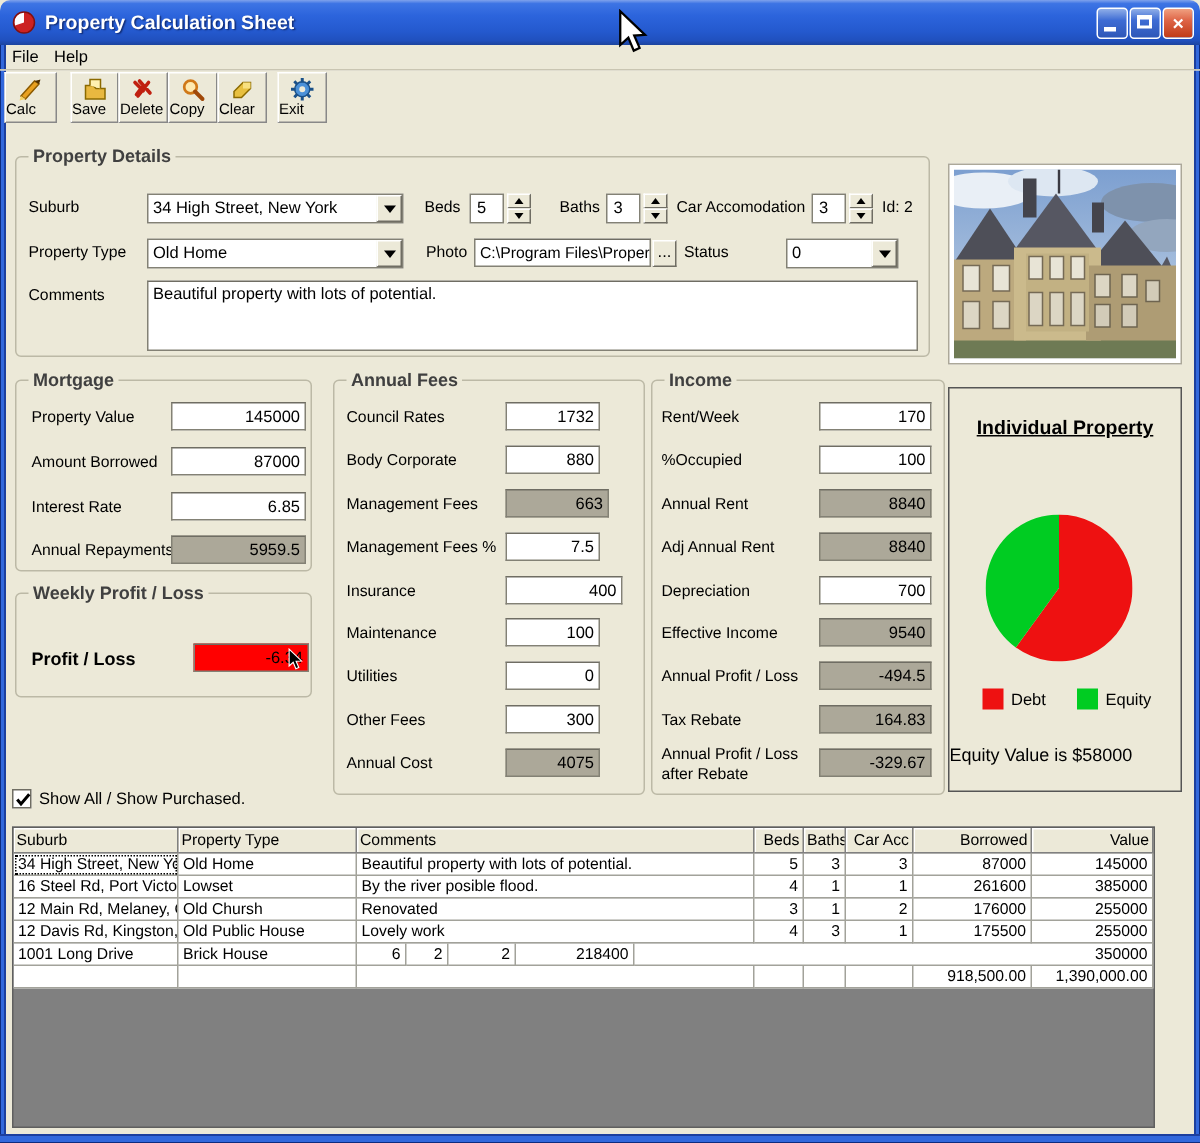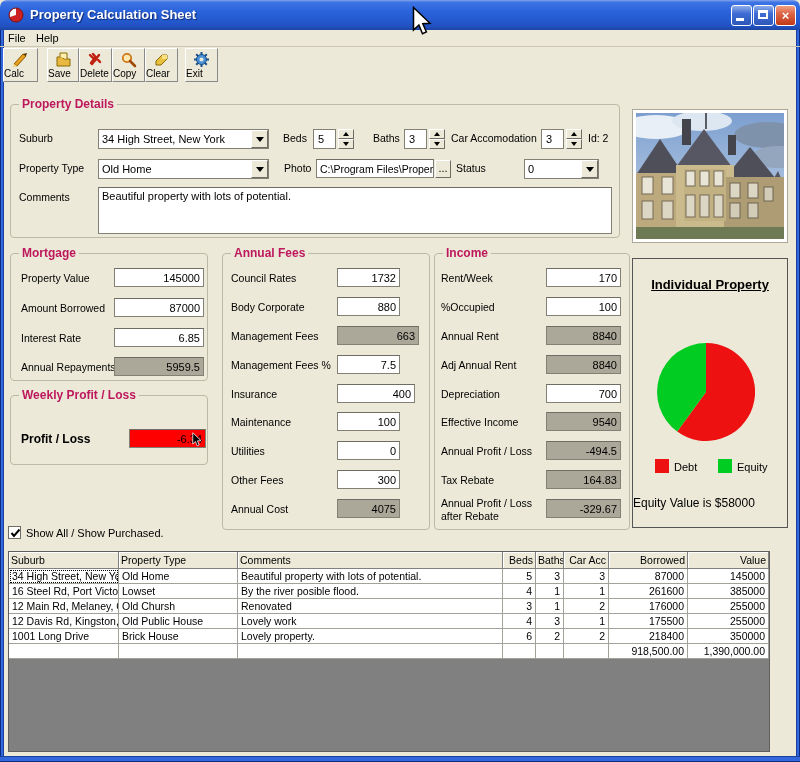--- a/index.html
+++ b/index.html
@@ -23,21 +23,21 @@
 #btn-close i{position:absolute;left:0;top:2px;width:19px;text-align:center;font-style:normal;font-weight:bold;font-size:13px;line-height:15px}
 
 #menubar{position:absolute;left:4px;top:31px;right:4px;height:15px}
 .menu-item{position:absolute;top:1px}
 #toolbar .tbtn{position:absolute;top:48px;height:34px;border:1px solid;border-color:#FFFFFF #888 #888 #FFFFFF;background:#ECE9D8;font-size:10px}
 .tbtn .ic{display:block;margin:2px auto 0;width:17px;height:17px}
 .tbtn .tl{display:block;line-height:12px}
 #sep1{position:absolute;left:0;right:0;top:46px;height:1px;background:#fff;border-top:1px solid #C9C5B2}
 
 .grp{position:absolute;border:1px solid #BCB9A6;border-radius:4px}
-.grp .cap{position:absolute;top:-8px;left:8px;background:#ECE9D8;padding:0 3px;color:#be185d;font-weight:bold;font-size:12px;line-height:14px}
+.grp .cap{position:absolute;top:-8px;left:8px;background:#ECE9D8;padding:0 3px;color:#404040;font-weight:bold;font-size:12px;line-height:14px}
 .lbl{position:absolute;white-space:nowrap;font-size:10.5px}
 .tb{position:absolute;height:19px;background:#fff;border:1px solid #838175;border-top-color:#6F6D63;padding:3px 3px 0 3px;white-space:nowrap;overflow:hidden}
 .tb.num{text-align:right}
 .tb.ro{background:#ACA899}
 .tb.red{background:#F00}
 .combo{position:absolute;height:20px;background:#fff;border:1px solid #838175}
 .combo .cv{position:absolute;left:3px;top:3px;white-space:nowrap}
 .dd{position:absolute;right:0;top:0;bottom:0;width:17px;background:#ECE9D8;border:1px solid;border-color:#fff #6F6D63 #6F6D63 #fff;display:flex;align-items:center;justify-content:center}
 .dd::after{content:"";border:4px solid transparent;border-top:5px solid #000;margin-top:5px}
 .spin{position:absolute;height:20px}
@@ -264,21 +264,21 @@
   <div class="tb num red" style="left:118px;top:33px;width:77px">-6.34</div>
 </div>
 
 <div class="grp" style="left:222px;top:253px;width:208px;height:277px">
   <span class="cap">Annual Fees</span>
   <span class="lbl" style="left:8px;top:18px">Council Rates</span>
   <div class="tb num" style="left:114px;top:14px;width:63px">1732</div>
   <span class="lbl" style="left:8px;top:47px">Body Corporate</span>
   <div class="tb num" style="left:114px;top:43px;width:63px">880</div>
   <span class="lbl" style="left:8px;top:76px">Management Fees</span>
-  <div class="tb num ro" style="left:114px;top:72px;width:82px">663</div>
+  <div class="tb num ro" style="left:114px;top:72px;width:69px">663</div>
   <span class="lbl" style="left:8px;top:105px">Management Fees %</span>
   <div class="tb num" style="left:114px;top:101px;width:63px">7.5</div>
   <span class="lbl" style="left:8px;top:134px">Insurance</span>
   <div class="tb num" style="left:114px;top:130px;width:78px">400</div>
   <span class="lbl" style="left:8px;top:162px">Maintenance</span>
   <div class="tb num" style="left:114px;top:158px;width:63px">100</div>
   <span class="lbl" style="left:8px;top:191px">Utilities</span>
   <div class="tb num" style="left:114px;top:187px;width:63px">0</div>
   <span class="lbl" style="left:8px;top:220px">Other Fees</span>
   <div class="tb num" style="left:114px;top:216px;width:63px">300</div>
@@ -375,21 +375,20 @@
     <div class="c c2">Lovely work</div>
     <div class="c c3 r">4</div>
     <div class="c c4 r">3</div>
     <div class="c c5 r">1</div>
     <div class="c c6 r">175500</div>
     <div class="c c7 r">255000</div>
   </div>
   <div class="g-r">
     <div class="c c0">1001 Long Drive</div>
     <div class="c c1">Brick House</div>
-    <div class="c c2">Lovely property.</div>
     <div class="c c3 r">6</div>
     <div class="c c4 r">2</div>
     <div class="c c5 r">2</div>
     <div class="c c6 r">218400</div>
     <div class="c c7 r">350000</div>
   </div>
   <div class="g-r">
     <div class="c c0"></div>
     <div class="c c1"></div>
     <div class="c c2"></div>

